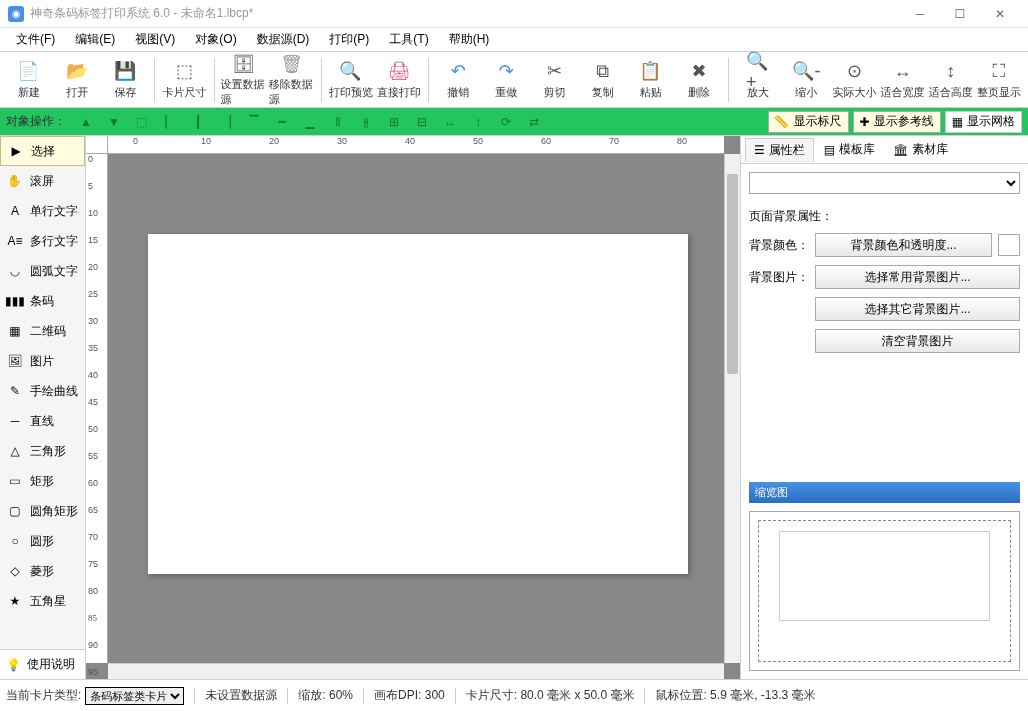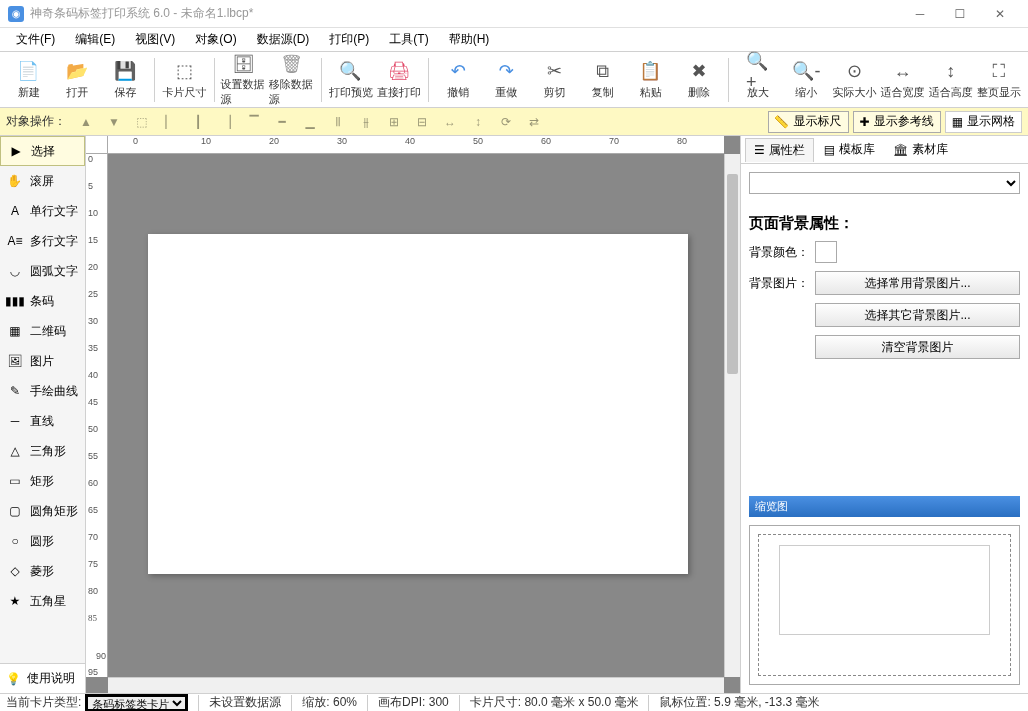--- a/index.html
+++ b/index.html
@@ -13,21 +13,21 @@
 
 .menubar { height: 24px; background: #fff; display: flex; align-items: center; padding: 0 6px; border-bottom: 1px solid #d0d0d0; }
 .menubar .menu { padding: 3px 10px; cursor: pointer; }
 
 .toolbar { height: 56px; background: #fff; display: flex; align-items: center; padding: 0 6px; border-bottom: 1px solid #d0d0d0; gap: 2px; }
 .toolbar .tbtn { width: 48px; height: 52px; display: flex; flex-direction: column; align-items: center; justify-content: center; cursor: pointer; gap: 2px; }
 .toolbar .tbtn .ticon { width: 24px; height: 24px; display: flex; align-items: center; justify-content: center; }
 .toolbar .tbtn .tlabel { font-size: 11px; color: #333; }
 .toolbar .sep { width: 1px; height: 44px; background: #d0d0d0; margin: 0 4px; }
 
-.subtoolbar { height: 28px; background: #fef9c3; display: flex; align-items: center; padding: 0 6px; border-bottom: 1px solid #d0d0d0; gap: 4px; }
+.subtoolbar { height: 28px; background: #22c55e; display: flex; align-items: center; padding: 0 6px; border-bottom: 1px solid #d0d0d0; gap: 4px; }
 .subtoolbar .lbl { color: #333; margin-right: 4px; }
 .subtoolbar .sbtn { width: 24px; height: 22px; display: flex; align-items: center; justify-content: center; opacity: 0.4; cursor: pointer; }
 .subtoolbar .spacer { flex: 1; }
 .subtoolbar .toggle { height: 22px; padding: 0 6px; display: flex; align-items: center; gap: 4px; border: 1px solid #ccc; background: #fff; cursor: pointer; }
 .subtoolbar .toggle.active { background: #fffce0; border-color: #aaa; }
 
 .workarea { flex: 1; display: flex; overflow: hidden; }
 
 .toolbox { width: 86px; background: #f5f5f5; border-right: 1px solid #d0d0d0; display: flex; flex-direction: column; }
 .toolbox .tool { height: 30px; display: flex; align-items: center; padding: 0 6px; gap: 6px; cursor: pointer; }
@@ -47,33 +47,33 @@
 .scroll-v { position: absolute; top: 18px; right: 0; width: 16px; bottom: 16px; background: #f0f0f0; border-left: 1px solid #ccc; }
 .scroll-v .thumb { position: absolute; left: 2px; right: 2px; top: 20px; height: 200px; background: #c0c0c0; border-radius: 2px; }
 .scroll-h { position: absolute; bottom: 0; left: 22px; right: 16px; height: 16px; background: #f0f0f0; border-top: 1px solid #ccc; }
 
 .rightpanel { width: 288px; background: #fff; border-left: 1px solid #d0d0d0; display: flex; flex-direction: column; }
 .rp-tabs { height: 28px; display: flex; align-items: center; gap: 2px; padding: 0 4px; border-bottom: 1px solid #d0d0d0; }
 .rp-tab { height: 24px; padding: 0 8px; display: flex; align-items: center; gap: 4px; cursor: pointer; }
 .rp-tab.active { background: #f5f5f5; border: 1px solid #ccc; border-bottom: none; }
 .rp-body { flex: 1; padding: 8px; display: flex; flex-direction: column; gap: 8px; overflow: hidden; }
 .rp-dropdown { width: 100%; height: 22px; border: 1px solid #aaa; background: #fff; }
-.rp-section-title { font-weight: bold; font-size: 15px; margin-top: 12px; }
+.rp-section-title { font-weight: normal; font-size: 12px; margin-top: 6px; }
 .rp-row { display: flex; align-items: center; gap: 6px; }
 .rp-row .rlabel { width: 60px; }
 .rp-btn { flex: 1; height: 24px; border: 1px solid #aaa; background: linear-gradient(#fefefe,#e8e8e8); cursor: pointer; display: flex; align-items: center; justify-content: center; }
 .rp-swatch { width: 22px; height: 22px; border: 1px solid #aaa; background: #fff; }
 .rp-overview-title { background: linear-gradient(#4a90e2,#2a6fc2); color: #fff; padding: 3px 6px; font-size: 11px; margin-top: auto; }
 .rp-overview { height: 160px; border: 1px solid #aaa; padding: 8px; }
 .rp-overview-inner { width: 100%; height: 100%; border: 1px dashed #888; background: #fff; position: relative; }
 .rp-overview-inner::after { content:''; position:absolute; top:10px; left:20px; right:20px; bottom:40px; background:#fff; border:1px solid #ccc; }
 
-.statusbar { height: 18px; background: #fff; border-top: 1px solid #d0d0d0; display: flex; align-items: center; padding: 0 6px; gap: 4px; font-size: 11px; color: #333; }
+.statusbar { height: 32px; background: #fff; border-top: 1px solid #d0d0d0; display: flex; align-items: center; padding: 0 6px; gap: 4px; font-size: 11px; color: #333; }
 .statusbar .sdiv { width: 1px; height: 16px; background: #ccc; margin: 0 6px; }
-.statusbar select { font-size: 11px; border: 3px solid #000000; height: 18px; }
+.statusbar select { font-size: 11px; border: 1px solid #000000; height: 18px; }
 </style>
 </head>
 <body>
 
 <div class="titlebar">
   <div class="app-icon">◉</div>
   <div class="title">神奇条码标签打印系统 6.0 - 未命名1.lbcp*</div>
   <div class="spacer"></div>
   <div class="winbtn">─</div>
   <div class="winbtn">☐</div>
@@ -312,21 +312,21 @@
         <div class="tick" style="top: 216px;">40</div>
         <div class="tick" style="top: 243px;">45</div>
         <div class="tick" style="top: 270px;">50</div>
         <div class="tick" style="top: 297px;">55</div>
         <div class="tick" style="top: 324px;">60</div>
         <div class="tick" style="top: 351px;">65</div>
         <div class="tick" style="top: 378px;">70</div>
         <div class="tick" style="top: 405px;">75</div>
         <div class="tick" style="top: 432px;">80</div>
         <div class="tick" style="top: 459px; font-family: Liberation Serif, serif;">85</div>
-        <div class="tick" style="top: 497px; margin-left: 8px;">90</div>
+        <div class="tick" style="top: 486px;">90</div>
         <div class="tick" style="top: 513px;">95</div>
       </div>
     <div class="canvas-viewport">
       <div class="canvas-page"></div>
     </div>
     <div class="scroll-v">
         <div class="thumb"></div>
       </div>
     <div class="scroll-h"></div>
   </div>
@@ -344,20 +344,21 @@
       <div class="rp-tab">
         <span>🏛</span>
         <span>素材库</span>
       </div>
     </div>
     <div class="rp-body">
       <select class="rp-dropdown"><option></option></select>
       <div class="rp-section-title">页面背景属性：</div>
       <div class="rp-row">
         <span class="rlabel">背景颜色：</span>
+        <button class="rp-btn">背景颜色和透明度...</button>
         <div class="rp-swatch"></div>
       </div>
       <div class="rp-row">
         <span class="rlabel">背景图片：</span>
         <button class="rp-btn">选择常用背景图片...</button>
       </div>
       <div class="rp-row">
         <span class="rlabel"></span>
         <button class="rp-btn">选择其它背景图片...</button>
       </div>

